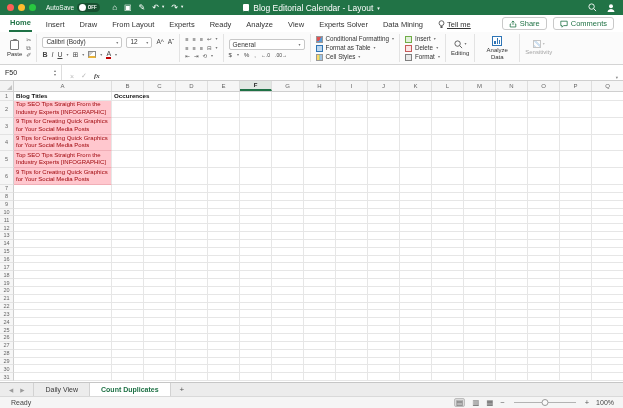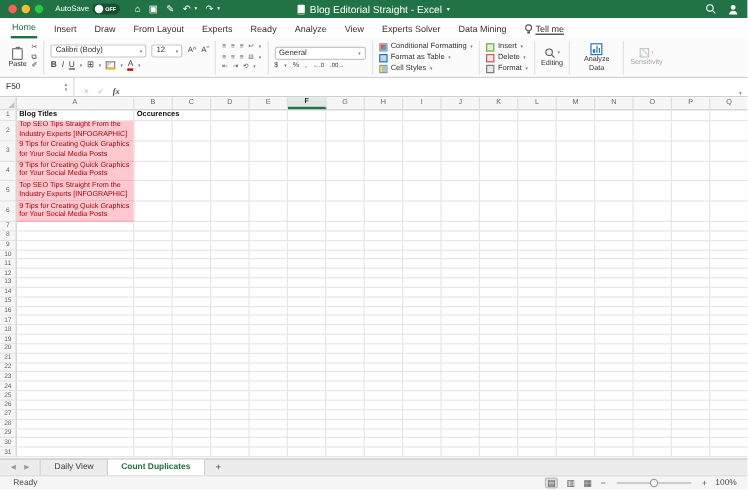--- a/index.html
+++ b/index.html
@@ -17,21 +17,21 @@
   .knob { width:7px; height:7px; background:#fff; border-radius:50%; }
   .pill-off { color:#fff; font-size:4.5px; font-weight:bold; margin-left:2px; }
   .qat { display:flex; gap:7px; margin-left:12px; color:#fff; font-size:8px; align-items:center; line-height:1; }
   .qat .sm { font-size:4.5px; margin-left:-4px; }
   .tb-title { position:absolute; left:0; right:0; top:0; bottom:0; display:flex; align-items:center; justify-content:center; gap:4px; color:#fff; font-size:8.5px; pointer-events:none; }
   .docicon { width:6px; height:8px; background:#fff; border-radius:1px; box-shadow:inset 0 -1px 0 #217346; }
   .tb-right { margin-left:auto; display:flex; gap:9px; align-items:center; color:#fff; }
   
   .tabrow { height:17px; background:#fff; display:flex; align-items:flex-end; padding:0 9px; }
   .mtab { font-size:7.5px; color:#333; margin-right:13px; padding:3px 1px 3px; white-space:nowrap; }
-  .mtab.active { color:#1e7145; font-weight:400; border-bottom:2px solid #1e7145; }
+  .mtab.active { color:#1e7145; font-weight:700; border-bottom:2px solid #1e7145; }
   .tellme { display:flex; align-items:center; gap:2px;text-decoration:underline; }
   .actions { margin-left:auto; display:flex; gap:6px; align-items:center; margin-bottom:2px; }
   .abtn { display:flex; align-items:center; gap:3px; border:1px solid #c9c9c9; border-radius:3px; height:13px; padding:0 6px; color:#217346; font-size:7.5px; background:#fff; white-space:nowrap; }
   
   .ribbon { height:33px; background:#fbfbfb; border-bottom:1px solid #d4d4d4; display:flex; align-items:stretch; padding:2px 2px; }
   .rg { display:flex; align-items:center; padding:0 5px; border-right:1px solid #e3e3e3; }
   .rcol { display:flex; flex-direction:column; justify-content:center; gap:2px; }
   .paste { display:flex; flex-direction:column; align-items:center; font-size:6px; color:#333; gap:1px; }
   .clip { width:9px; height:10px; border:1px solid #777; border-radius:1px; background:#fff; position:relative; }
   .clip::before { content:""; position:absolute; top:-2px; left:2px; width:4px; height:2px; background:#777; border-radius:1px; }
@@ -117,21 +117,21 @@
     <span>⌂</span>
     <span>▣</span>
     <span>✎</span>
     <span>↶</span>
     <span class="sm">▾</span>
     <span>↷</span>
     <span class="sm">▾</span>
   </div>
   <div class="tb-title">
     <span class="docicon"></span>
-    <span>Blog Editorial Straight - Excel</span>
+    <span>Blog Editorial Calendar - Layout</span>
     <span style="font-size:5px">▾</span>
   </div>
   <div class="tb-right">
     <span>
       <svg class="mag" width="9" height="9" viewBox="0 0 10 10">
           <circle cx="4" cy="4" r="3" fill="none" stroke="#fff" stroke-width="1"></circle>
           <line x1="6.3" y1="6.3" x2="9" y2="9" stroke="#fff" stroke-width="1"></line>
         </svg>
     </span>
     <span>
@@ -154,20 +154,34 @@
   <span class="mtab">View</span>
   <span class="mtab">Experts Solver</span>
   <span class="mtab">Data Mining</span>
   <span class="mtab tellme">
     <svg width="7" height="9" viewBox="0 0 8 10">
         <circle cx="4" cy="3.5" r="2.8" fill="none" stroke="#555" stroke-width="1"></circle>
         <rect x="2.8" y="6.8" width="2.4" height="2.2" fill="#555"></rect>
       </svg>
     <span>Tell me</span>
   </span>
+  <div class="actions">
+    <span class="abtn">
+      <svg width="8" height="8" viewBox="0 0 10 10">
+          <path d="M5 6.2V1.3M3.2 3 5 1.2 6.8 3M2.7 5H1.5v3.7h7V5H7.3" fill="none" stroke="#217346" stroke-width="1"></path>
+        </svg>
+      <span>Share</span>
+    </span>
+    <span class="abtn">
+      <svg width="8" height="8" viewBox="0 0 10 10">
+          <path d="M1 1.5h8v5.5H4.5L2.5 9V7H1z" fill="none" stroke="#217346" stroke-width="1"></path>
+        </svg>
+      <span>Comments</span>
+    </span>
+  </div>
 </div>
 
 <div class="ribbon">
 
   <div class="rg">
     <div class="paste">
       <span class="clip"></span>
       <span>Paste</span>
     </div>
     <div class="mini-col">

